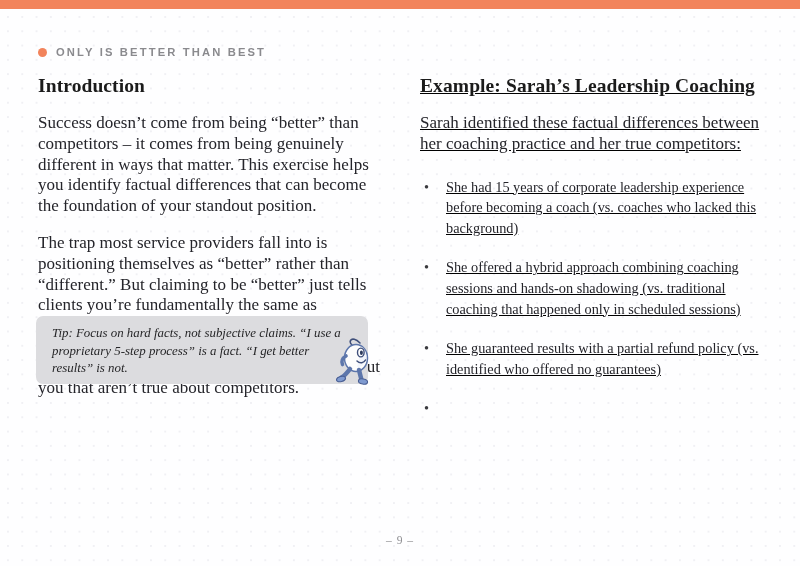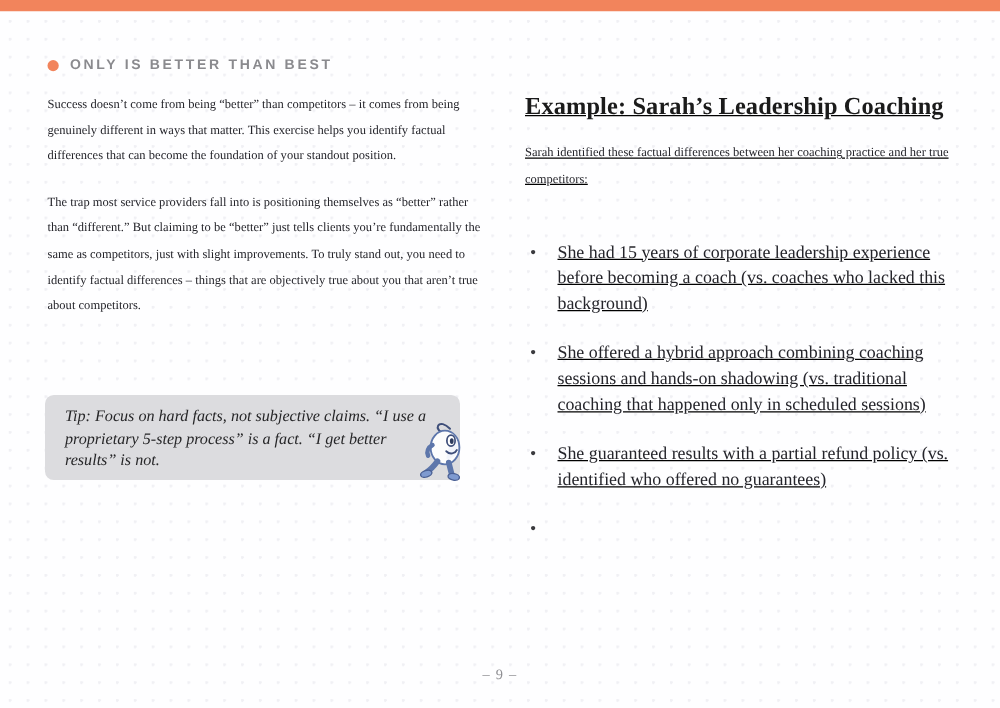--- a/index.html
+++ b/index.html
@@ -78,21 +78,21 @@
     font-weight: bold;
     font-size: 19.5px;
     color: #1b1b1b;
     margin: 0 0 16px 0;
     letter-spacing: 0.1px;
     line-height: 1.2;
   }
 
   .body-par {
     font-family: "Liberation Serif", serif;
-    font-size: 10px;
+    font-size: 17px;
     line-height: 20.6px;
     color: #24242a;
     margin: 0 0 17px 0;
     letter-spacing: 0.02px;
   }
   .body-par:last-child {
     margin-bottom: 0;
   }
 
   #tip-box {
@@ -144,21 +144,21 @@
   .bullet-item .marker {
     position: absolute;
     left: 4px;
     top: 0;
     font-size: 14.3px;
     line-height: 20.6px;
     color: #3a3a3e;
   }
 
   #intro-lead {
-    margin-bottom: 37px;
+    margin-bottom: 22px;
   }
 
   #page-number {
     position: absolute;
     left: 0;
     top: 534px;
     width: 800px;
     text-align: center;
     font-family: "Liberation Serif", serif;
     font-size: 11.5px;
@@ -172,20 +172,21 @@
 <div id="page">
 
   <div id="top-bar"></div>
 
   <div id="eyebrow">
     <span class="dot"></span>
     <span class="label">ONLY IS BETTER THAN BEST</span>
   </div>
 
   <div class="column" id="col-left">
+    <h2 class="section-heading">Introduction</h2>
     <p class="body-par">Success doesn’t come from being “better” than competitors – it comes from being genuinely different in ways that matter. This exercise helps you identify factual differences that can become the foundation of your standout position.</p>
     <p class="body-par">The trap most service providers fall into is positioning themselves as “better” rather than “different.” But claiming to be “better” just tells clients you’re fundamentally the same as competitors, just with slight improvements. To truly stand out, you need to identify factual differences – things that are objectively true about you that aren’t true about competitors.</p>
   </div>
 
   <div id="tip-box">
     <div id="tip-text">Tip: Focus on hard facts, not subjective claims. “I use a proprietary 5-step process” is a fact. “I get better results” is not.</div>
   </div>
 
   <div id="mascot">
     <svg viewBox="0 0 40 52" width="40" height="52" aria-hidden="true">

